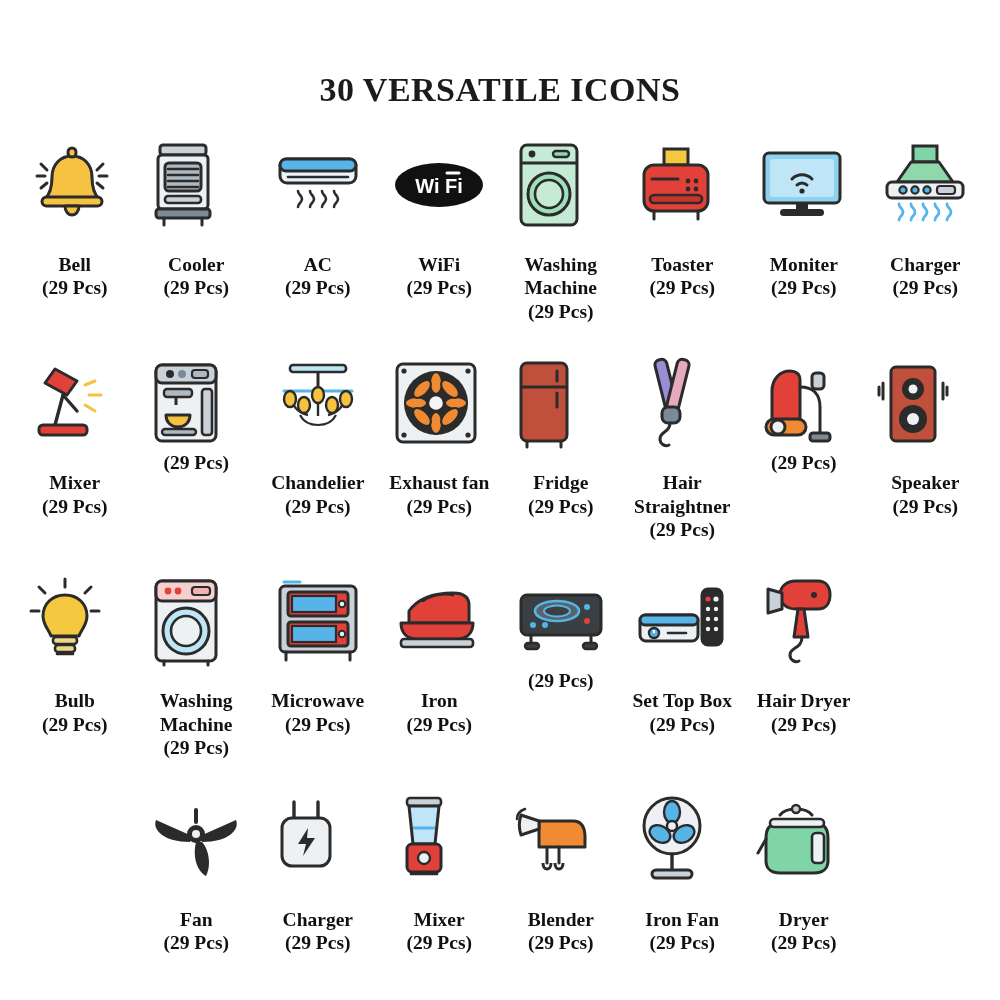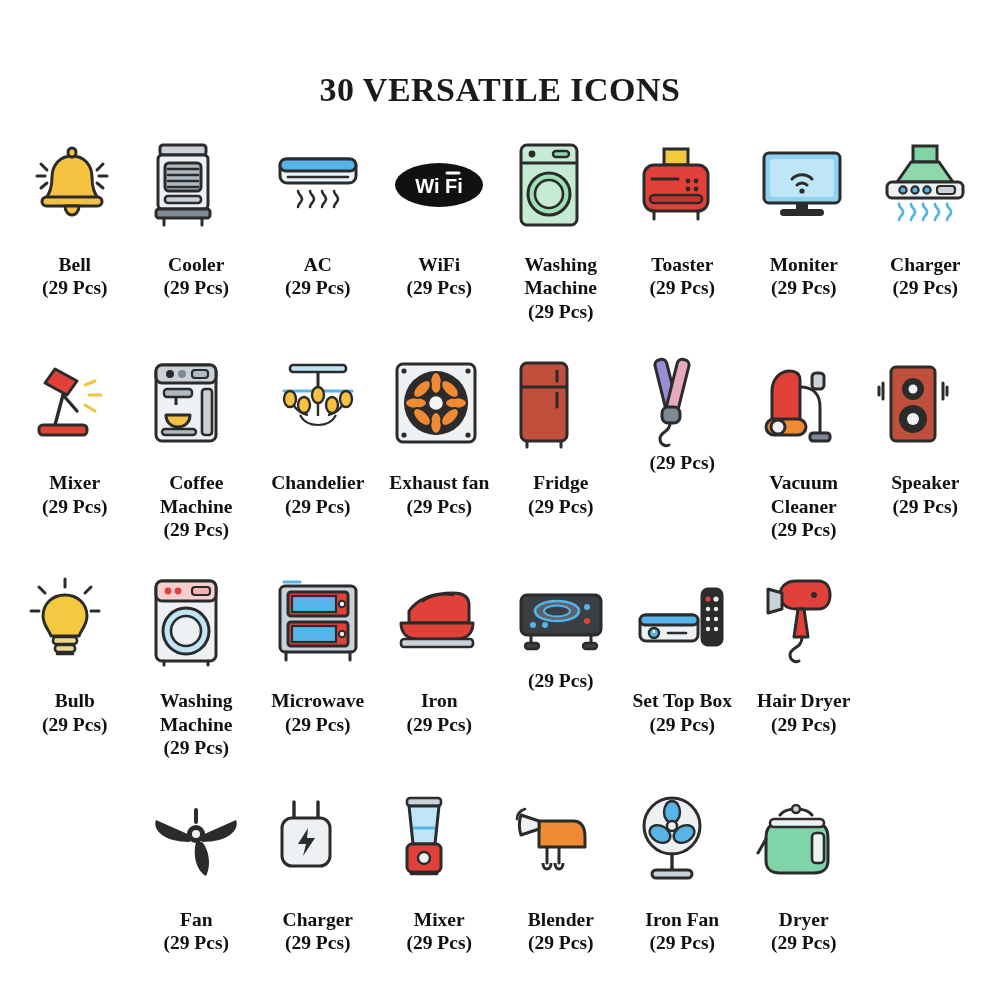--- a/index.html
+++ b/index.html
@@ -229,21 +229,20 @@
           <circle cx="22" cy="17" r="4" fill="#2b2b2b"></circle>
           <circle cx="34" cy="17" r="4" fill="#7D8A95"></circle>
           <rect x="44" y="13" width="16" height="8" rx="3" fill="#AFB9C1" stroke="#2b2b2b" stroke-width="2.2"></rect>
           <rect x="16" y="32" width="28" height="8" rx="3" fill="#AFB9C1" stroke="#2b2b2b" stroke-width="2.4"></rect>
           <path d="M28 40v8" stroke="#2b2b2b" stroke-width="3"></path>
           <path d="M18 58c0 8 6 12 12 12s12-4 12-12z" fill="#F5C242" stroke="#2b2b2b" stroke-width="3" stroke-linejoin="round"></path>
           <rect x="14" y="72" width="34" height="6" rx="3" fill="#AFB9C1" stroke="#2b2b2b" stroke-width="2.4"></rect>
           <rect x="54" y="32" width="10" height="46" rx="3" fill="#C9D2D8" stroke="#2b2b2b" stroke-width="2.6"></rect>
         </svg>
       </div>
-      <div class="label">Coffee Machine</div>
       <div class="count">(29 Pcs)</div>
     </div>
 
     <div class="cell">
       <div class="icon-box">
         <svg width="96" height="92" viewBox="0 0 96 92">
           <rect x="20" y="8" width="56" height="7" rx="3" fill="#BFE6F7" stroke="#2b2b2b" stroke-width="2.6"></rect>
           <path d="M48 15v14" stroke="#2b2b2b" stroke-width="3"></path>
           <path d="M14 34h68" stroke="#56B4E8" stroke-width="3" stroke-linecap="round"></path>
           <path d="M20 34c0 14 8 22 18 24M76 34c0 14-8 22-18 24M48 29v30" stroke="#2b2b2b" stroke-width="2.4" fill="none"></path>
@@ -302,35 +301,35 @@
 
     <div class="cell">
       <div class="icon-box">
         <svg width="72" height="96" viewBox="0 0 72 96">
           <rect x="26" y="4" width="12" height="52" rx="5" fill="#9B8CD6" stroke="#2b2b2b" stroke-width="3" transform="rotate(-14 32 30)"></rect>
           <rect x="38" y="4" width="12" height="52" rx="5" fill="#E5A9C0" stroke="#2b2b2b" stroke-width="3" transform="rotate(14 44 30)"></rect>
           <rect x="28" y="52" width="18" height="16" rx="6" fill="#7D8A95" stroke="#2b2b2b" stroke-width="3"></rect>
           <path d="M36 68c0 10-10 8-10 16 0 5 5 8 9 6" stroke="#2b2b2b" stroke-width="3" fill="none" stroke-linecap="round"></path>
         </svg>
       </div>
+      <div class="label">Hair Straightner</div>
       <div class="count">(29 Pcs)</div>
     </div>
 
     <div class="cell">
       <div class="icon-box">
         <svg width="84" height="92" viewBox="0 0 84 92">
           <path d="M16 34c0-12 8-20 18-20 6 0 10 3 10 9v45H16z" fill="#E2413A" stroke="#2b2b2b" stroke-width="3" stroke-linejoin="round"></path>
           <rect x="10" y="62" width="40" height="16" rx="8" fill="#F08B33" stroke="#2b2b2b" stroke-width="3"></rect>
           <circle cx="22" cy="70" r="7" fill="#EDF1F3" stroke="#2b2b2b" stroke-width="3"></circle>
           <path d="M44 30c14 0 20 8 20 20v28" stroke="#2b2b2b" stroke-width="3" fill="none" stroke-linecap="round"></path>
           <rect x="56" y="16" width="12" height="16" rx="4" fill="#C9D2D8" stroke="#2b2b2b" stroke-width="3"></rect>
           <rect x="54" y="76" width="20" height="8" rx="3" fill="#7D8A95" stroke="#2b2b2b" stroke-width="3"></rect>
         </svg>
       </div>
-      <div class="label">Vacuum Cleaner</div>
       <div class="count">(29 Pcs)</div>
     </div>
 
     <div class="cell">
       <div class="icon-box">
         <svg width="72" height="92" viewBox="0 0 72 92">
           <rect x="14" y="10" width="44" height="74" rx="5" fill="#C0503C" stroke="#2b2b2b" stroke-width="3"></rect>
           <circle cx="36" cy="32" r="11" fill="#2b2b2b"></circle>
           <circle cx="36" cy="32" r="4.5" fill="#EDF1F3"></circle>
           <circle cx="36" cy="62" r="14" fill="#2b2b2b"></circle>

